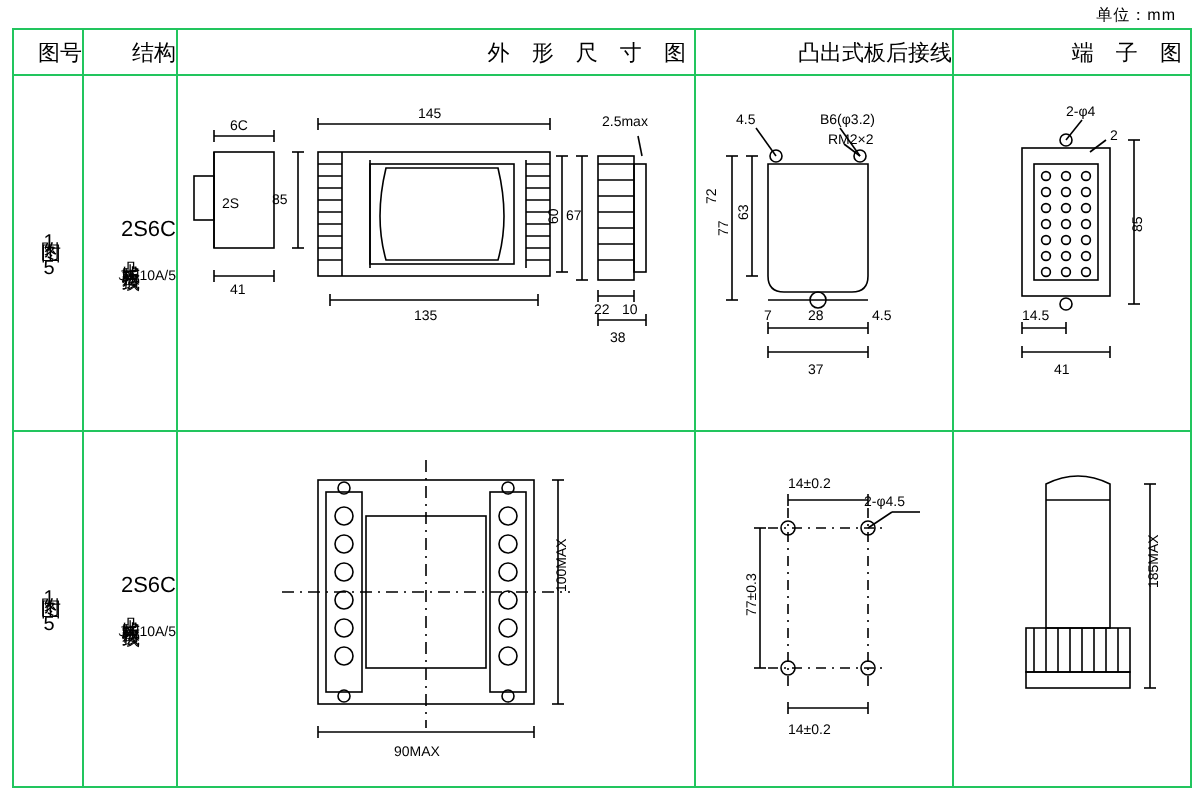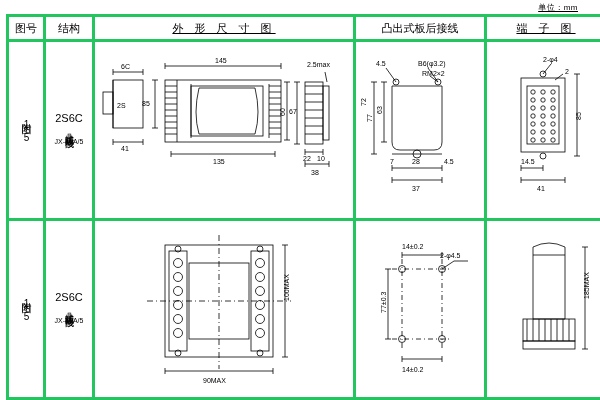--- a/index.html
+++ b/index.html
@@ -5,38 +5,38 @@
   html,body{margin:0;padding:0;}
   body{
     width:600px;height:400px;
     background:#ffffff;
     font-family:"Liberation Sans", sans-serif;
     color:#000;
     position:relative;
     overflow:hidden;
   }
   .unit-note{
-    position:absolute;right:22px;top:2px;
-    font-size:8px;letter-spacing:.5px;text-decoration:underline;
+    position:absolute;right:12px;top:2px;
+    font-size:8px;letter-spacing:.5px;
   }
   table.main{
     position:absolute;left:6px;top:14px;
     width:588px;height:380px;
     border-collapse:collapse;
     table-layout:fixed;
   }
   table.main td,table.main th{
-    border:3px solid #22c55e;
+    border:1px solid #22c55e;
     padding:0;
     vertical-align:middle;
-    text-align:center;
+    text-align:right;
     font-weight:normal;
   }
   thead th{height:22px;font-size:11px;}
-  .hdr-wide{letter-spacing:4px;text-decoration:underline;}
+  .hdr-wide{letter-spacing:4px;}
   .col1{width:34px;}
   .col2{width:46px;}
   .col3{width:258px;}
   .col4{width:128px;}
   .col5{width:118px;}
   .rowcell{position:relative;height:176px;}
   .idx{
     font-size:10px;line-height:12px;
     writing-mode:vertical-rl;
     text-orientation:upright;

